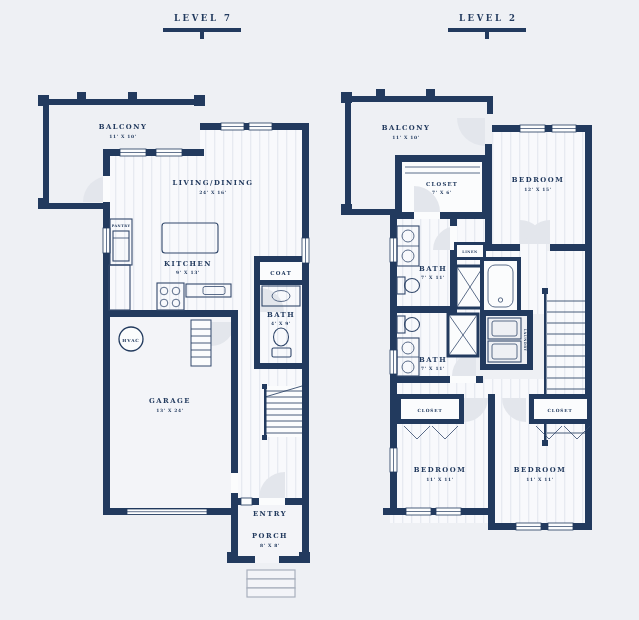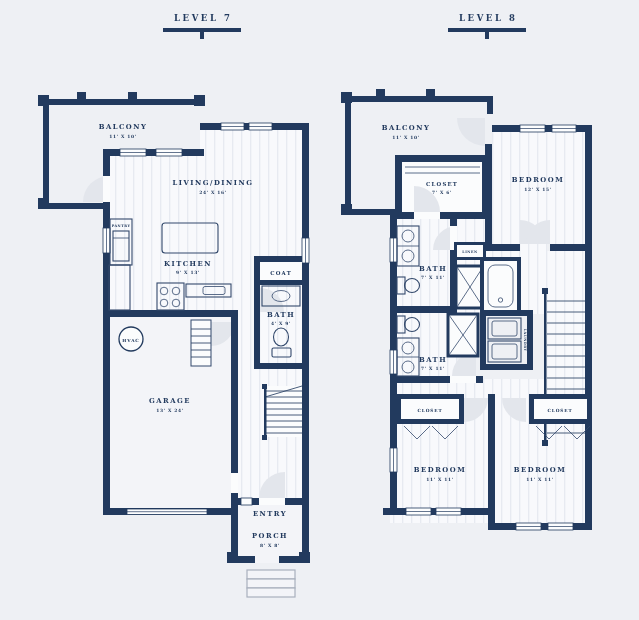--- a/index.html
+++ b/index.html
@@ -35,21 +35,21 @@
 </head>
 <body>
 
 <div class="level-header" id="header1">
   <div class="level-title">LEVEL 7</div>
   <div class="level-rule">
       <span class="tick"></span>
     </div>
 </div>
 <div class="level-header" id="header2">
-  <div class="level-title">LEVEL 8</div>
+  <div class="level-title">LEVEL 2</div>
   <div class="level-rule">
       <span class="tick"></span>
     </div>
 </div>
 
 <svg class="plan" id="plan1" width="300" height="532" viewBox="0 0 300 532">
   <defs>
     <pattern id="st1" patternUnits="userSpaceOnUse" width="9" height="9">
       <rect width="9" height="9" fill="#f8f9fc"></rect>
       <line x1="0.6" y1="0" x2="0.6" y2="9" stroke="#e7eaf1" stroke-width="1.4"></line>

